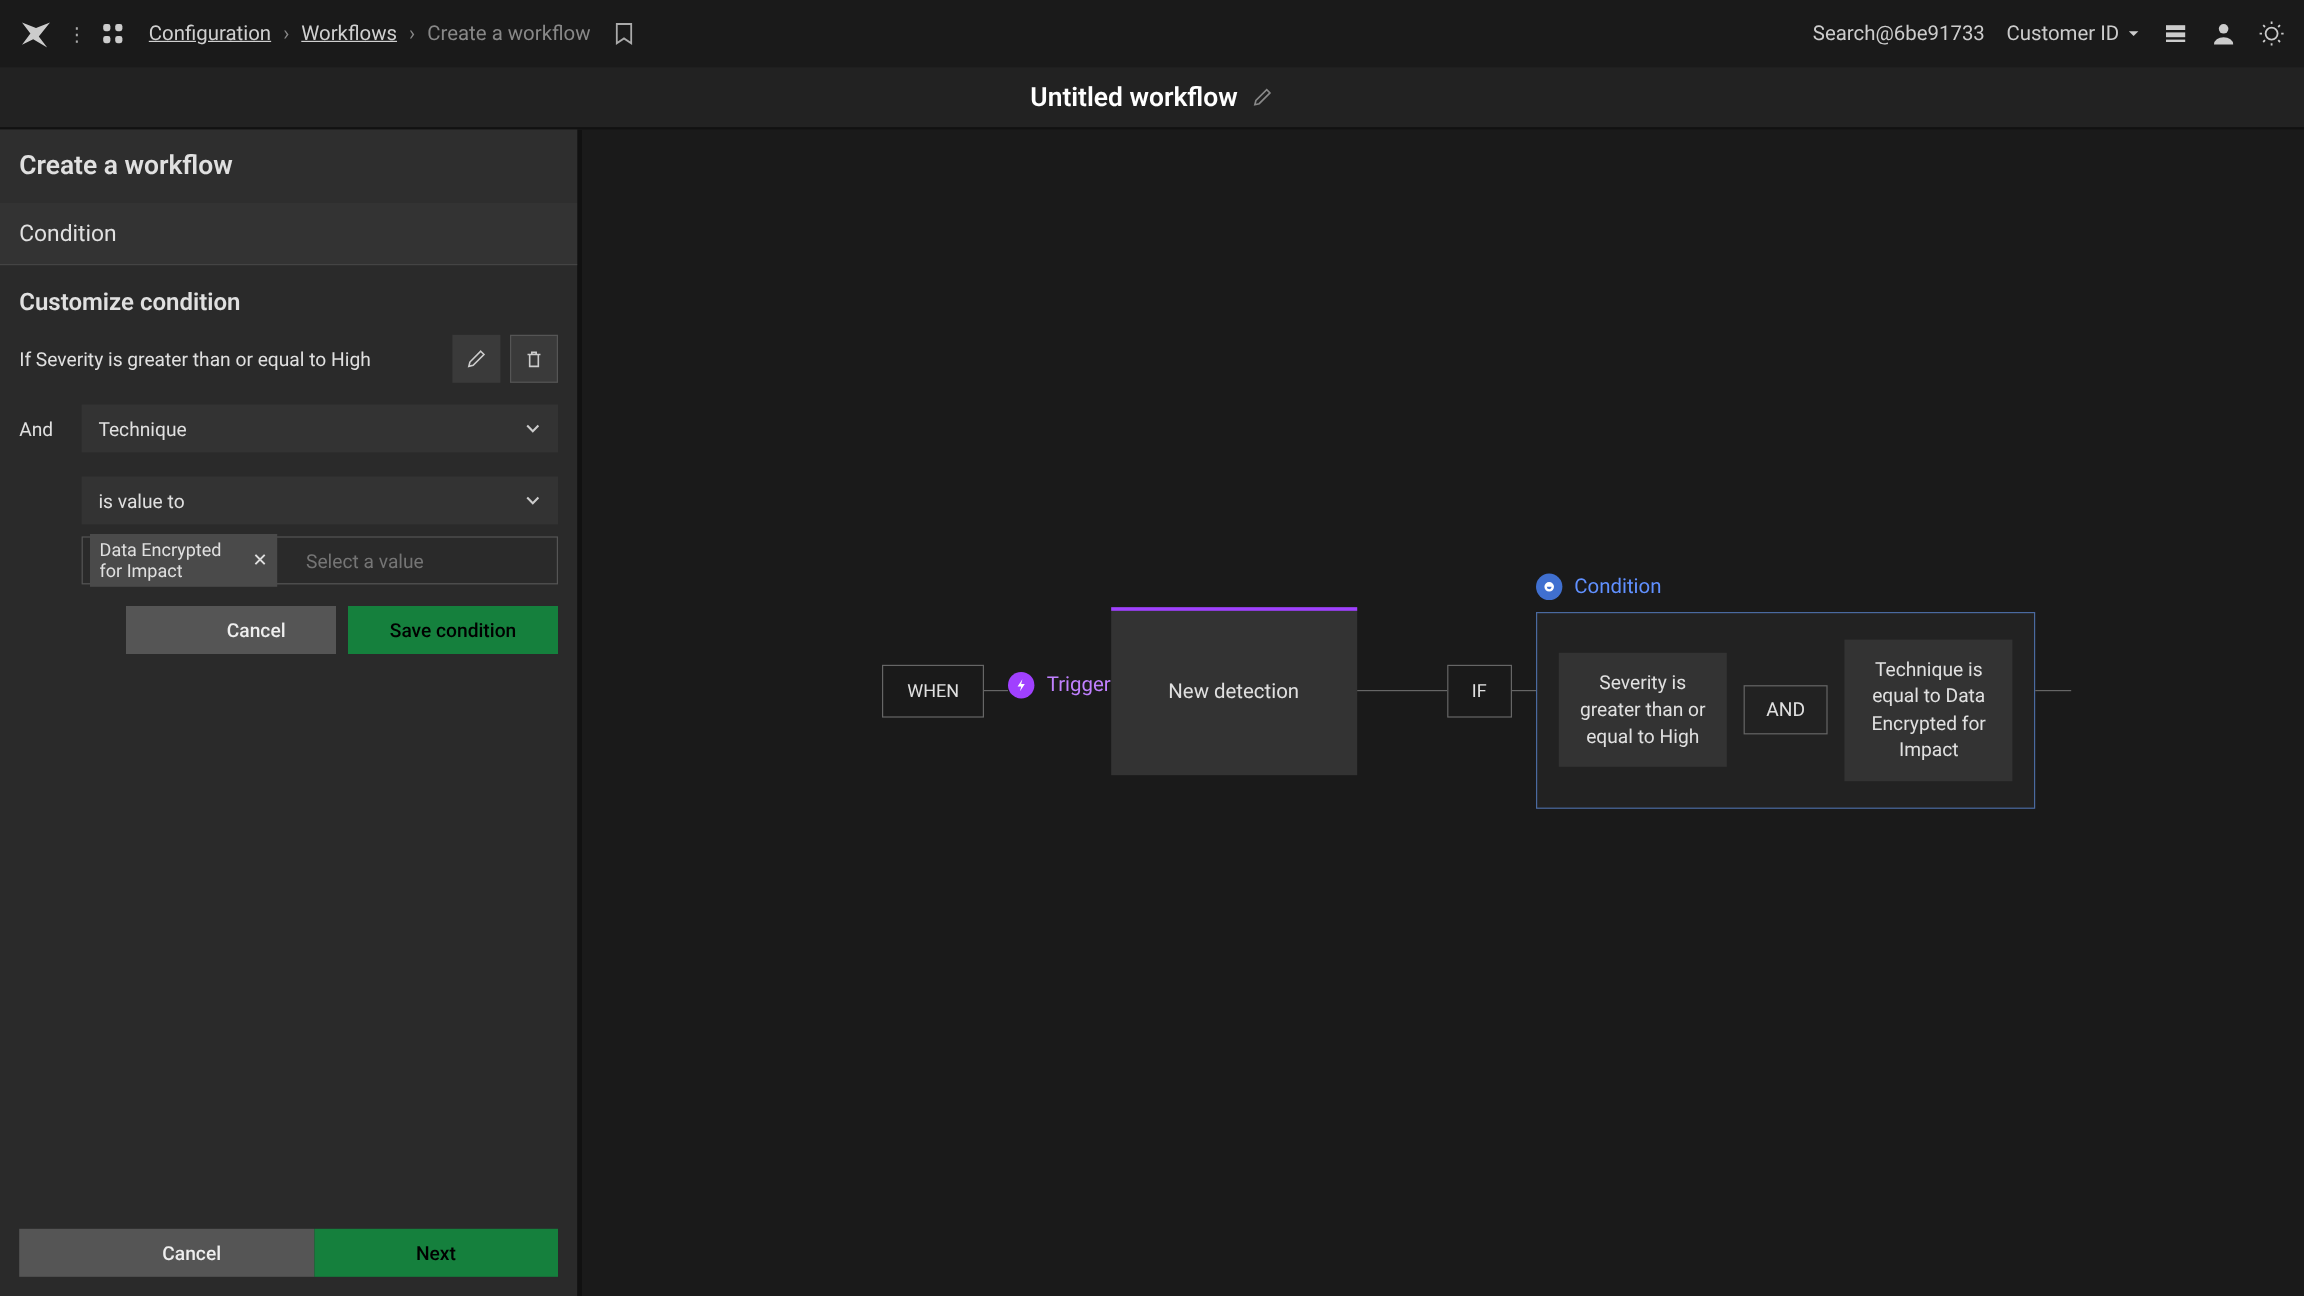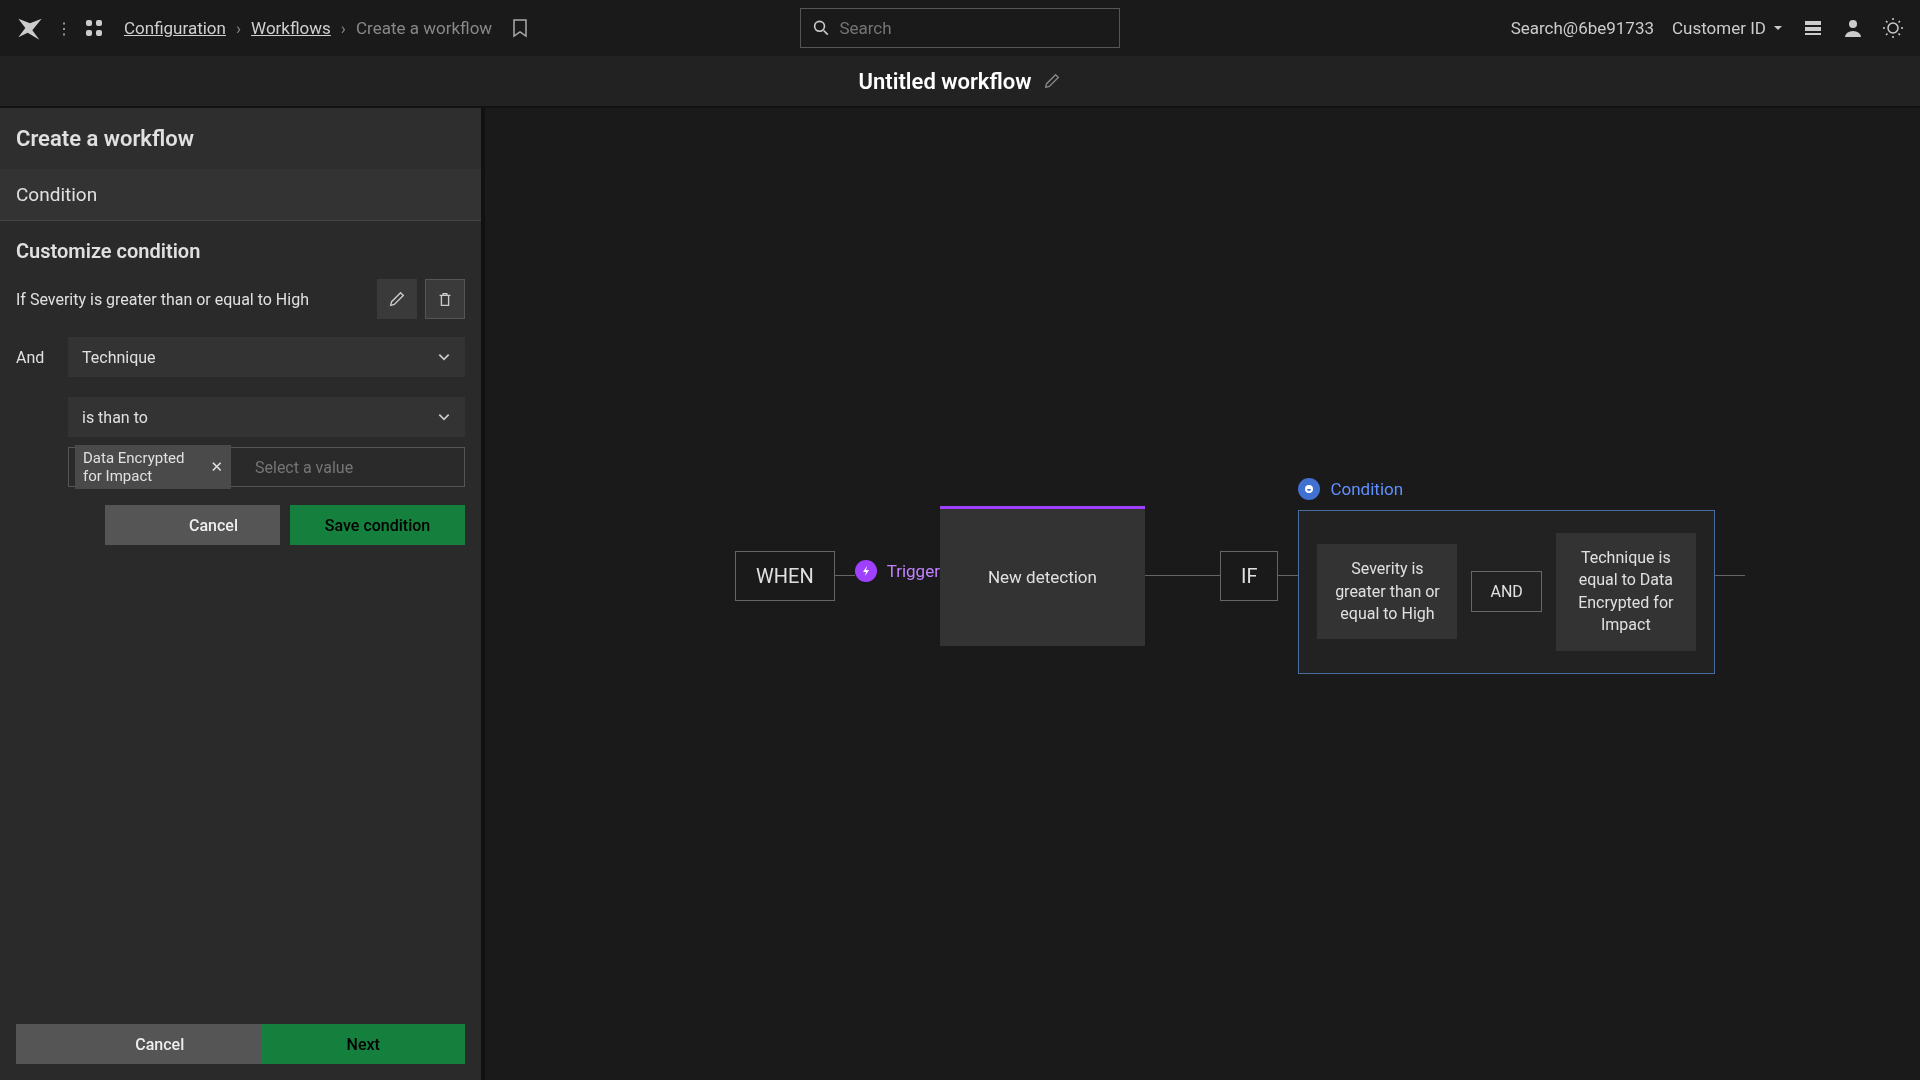--- a/index.html
+++ b/index.html
@@ -47,21 +47,21 @@
 .btn { height:40px; display:flex; align-items:center; justify-content:center; font-size:16px; font-weight:500; cursor:pointer; }
 .btn.dark { background:#555; color:#eee;padding-left:42px; }
 .btn.primary { background:#15803d; color:#000; }
 .spacer { flex:1; }
 .footer-btns { display:flex; padding:16px; gap:0; }
 .footer-btns .btn { flex:1; }
 
 
 .canvas { flex:1; background:#1a1a1a; position:relative; }
 .flow { position:absolute; top:370px; left:250px; display:flex; align-items:center; }
-.pill { border:1px solid #666; padding:12px 20px; font-size:20px; background:#1a1a1a; }
+.pill { border:1px solid #666; padding:12px 20px; font-size:15px; background:#1a1a1a; }
 .line { height:1px; background:#666; width:20px; }
 .node-group { display:flex; }
 .node-header { display:flex; align-items:center; gap:10px; margin-bottom:10px; font-size:17px; }
 .node-header.trigger { color:#c080ff; }
 .node-header.condition { color:#6090ff; }
 .badge { width:22px; height:22px; border-radius:50%; display:flex; align-items:center; justify-content:center; }
 .badge.purple { background:#a040ff; }
 .badge.blue { background:#4070d0; }
 .trigger-card { border-top:3px solid #a040ff; background:#333; width:205px; height:140px; display:flex; align-items:center; justify-content:center; font-size:17px; }
 .cond-card { border:1px solid #4a6aa0; background:#222; padding:22px 18px; display:flex; align-items:center; gap:14px; }
@@ -95,27 +95,20 @@
     <span class="chev">›</span>
     <a>Workflows</a>
     <span class="chev">›</span>
     <span class="current">Create a workflow</span>
   </div>
   <span class="bookmark">
     <svg width="16" height="20" viewBox="0 0 16 20" fill="none" stroke="#aaa" stroke-width="1.5">
         <path d="M2 2 h12 v16 l-6-4 -6 4 Z"></path>
       </svg>
   </span>
-  <div class="search-box">
-    <svg width="18" height="18" viewBox="0 0 20 20" fill="none" stroke="#ccc" stroke-width="2">
-        <circle cx="8" cy="8" r="6"></circle>
-        <line x1="13" y1="13" x2="18" y2="18"></line>
-      </svg>
-    <input placeholder="Search" style="">
-  </div>
   <div class="topbar-right">
     <span>Search@6be91733</span>
     <div class="cid">
       <span>Customer ID</span>
       <svg width="12" height="12" viewBox="0 0 12 12" fill="#ccc">
           <path d="M2 4 l4 4 4-4"></path>
         </svg>
     </div>
     <span>
       <svg width="22" height="22" viewBox="0 0 22 22" fill="#ccc">
@@ -177,21 +170,21 @@
       <span class="form-label">And</span>
       <div class="select">
         <span>Technique</span>
         <svg width="14" height="14" viewBox="0 0 12 12" fill="none" stroke="#ccc" stroke-width="1.5">
             <path d="M2 4 l4 4 4-4"></path>
           </svg>
       </div>
     </div>
     <div class="form-row">
       <div class="select indent">
-        <span>is than to</span>
+        <span>is value to</span>
         <svg width="14" height="14" viewBox="0 0 12 12" fill="none" stroke="#ccc" stroke-width="1.5">
             <path d="M2 4 l4 4 4-4"></path>
           </svg>
       </div>
     </div>
     <div class="tag-input">
       <span class="tag">
         <span>Data Encrypted for Impact</span>
         <span class="x">✕</span>
       </span>

